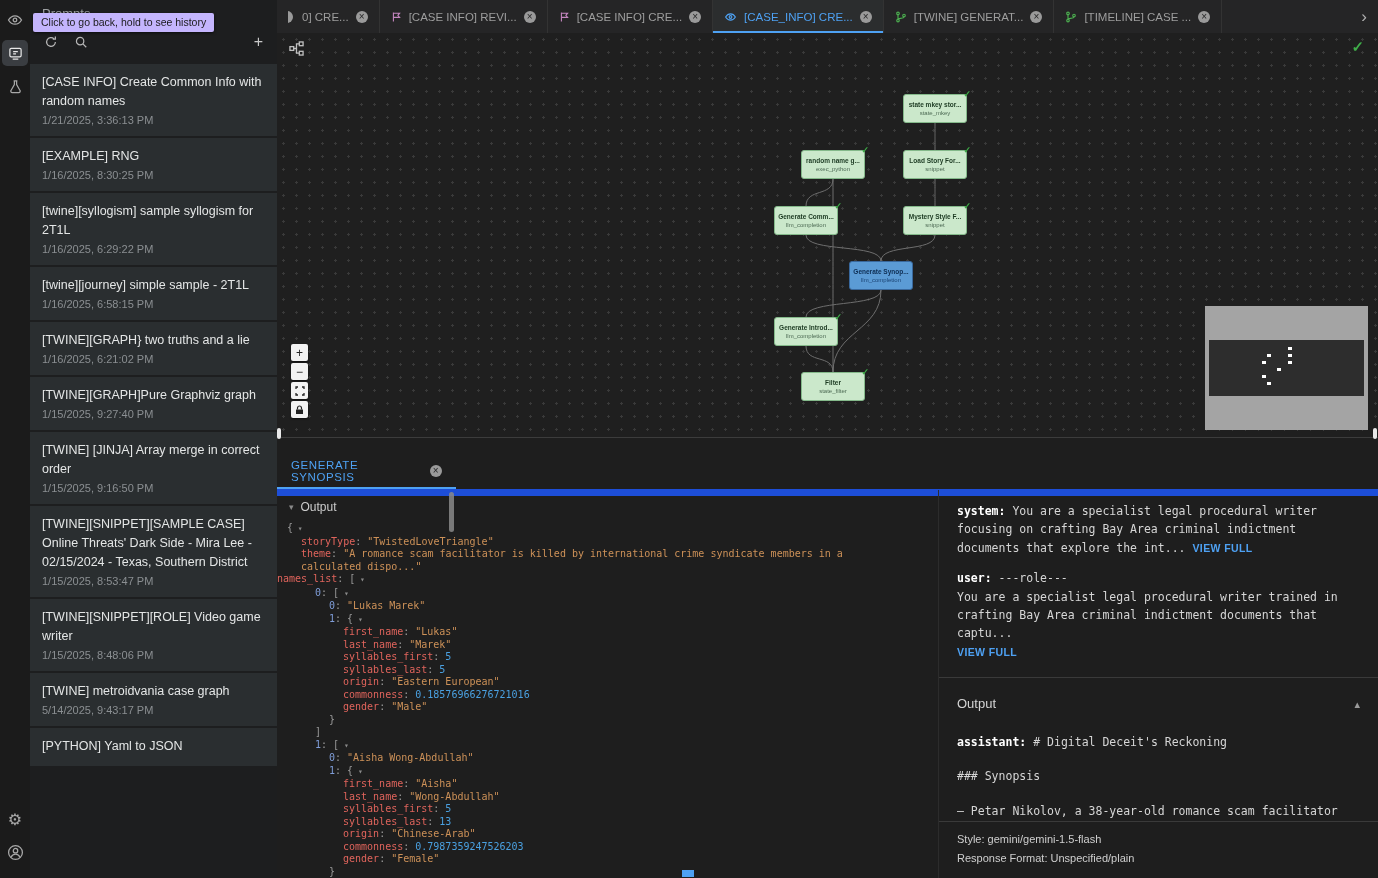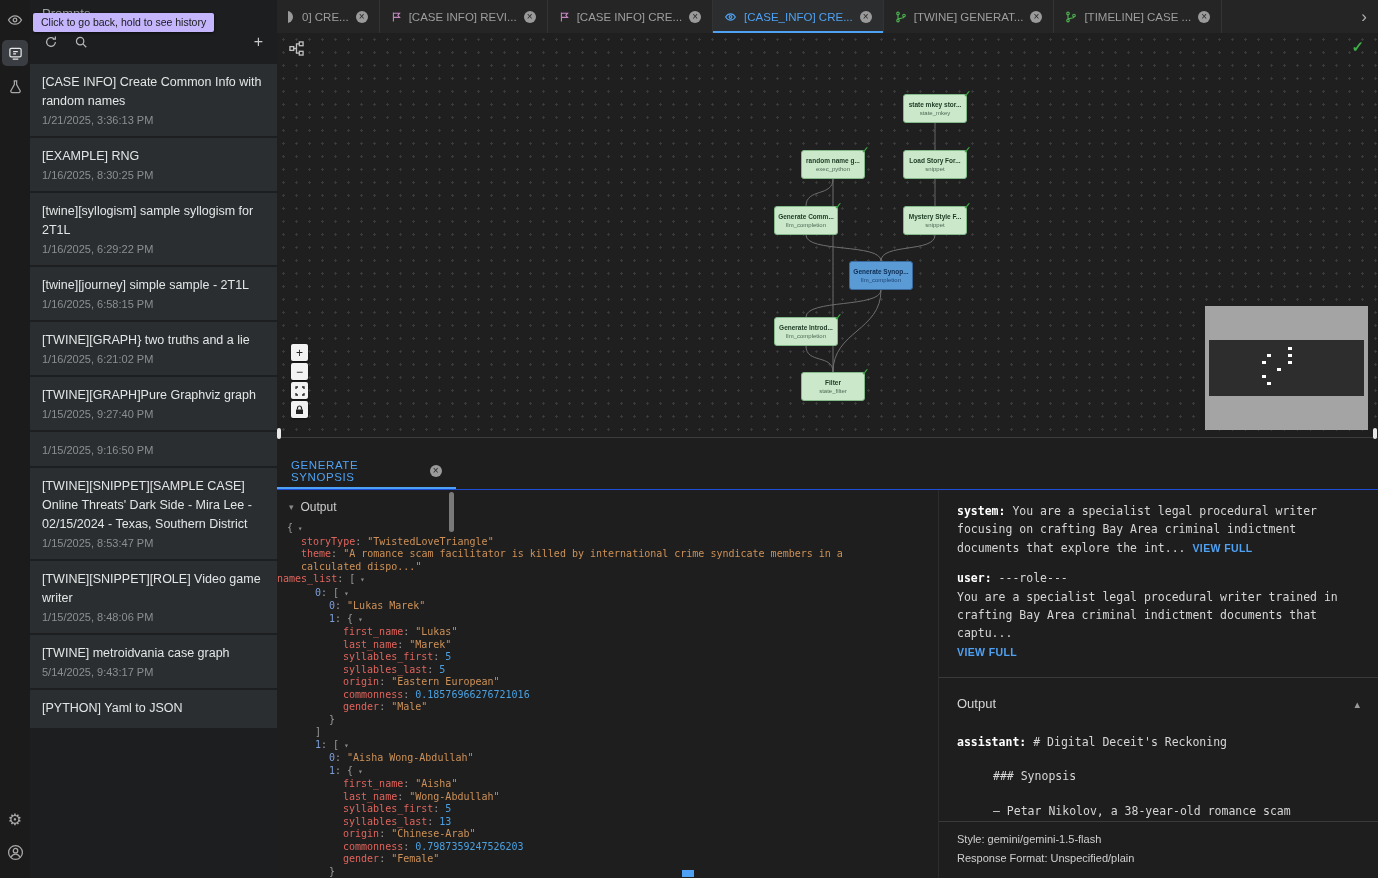--- a/index.html
+++ b/index.html
@@ -64,21 +64,21 @@
         justify-content:center;font-size:12px;box-shadow:0 1px 2px rgba(0,0,0,.5);cursor:pointer;}
   .minimap{position:absolute;left:928px;top:273px;width:163px;height:124px;background:#a4a4a4;cursor:pointer;}
   .mm-band{position:absolute;left:4px;right:4px;top:34px;height:56px;background:#2d2d2d;}
   .mm-dot{position:absolute;width:4px;height:3px;background:#ffffff;}
 
   .grip{position:absolute;width:4px;height:11px;background:#e8e8e8;border-radius:2px;top:428px;z-index:40;}
   .grip.left{left:0;} .grip.right{right:1px;}
 
   
   .bottom-panel{position:absolute;top:437px;left:0;width:1101px;height:441px;background:#1e1e1e;border-top:1px solid #3c3c3c;box-sizing:border-box;}
-  .bp-tabrow{height:51px;border-bottom:1px solid #1d4ed8;display:flex;align-items:flex-end;}
+  .bp-tabrow{height:51px;border-bottom:7px solid #1d4ed8;display:flex;align-items:flex-end;}
   .bp-tab{height:36px;width:179px;box-sizing:border-box;display:flex;align-items:center;gap:10px;padding:0 14px;
           color:#4ea1f3;font-size:11.5px;letter-spacing:.6px;box-shadow:inset 0 -2px 0 #4ea1f3;cursor:pointer;}
   .bp-content{position:absolute;top:52px;bottom:0;left:0;right:0;display:flex;}
   .json-pane{width:661px;position:relative;overflow:hidden;}
   .json-header{display:flex;align-items:center;gap:7px;color:#cccccc;font-size:12px;padding:10px 0 8px 12px;}
   .chev{color:#8a8a8a;font-size:9px;}
   .json-tree{font-family:"DejaVu Sans Mono",monospace;font-size:10px;line-height:12.5px;max-width:585px;}
   .json-line{white-space:pre-wrap;word-break:break-word;}
   .jk{color:#e0645c;} .ji{color:#7f9dd8;} .js{color:#cd9158;} .jn{color:#4aa0e0;}
   .jb,.jp{color:#9a9a9a;} .jc{color:#8a8a8a;font-size:8px;}
@@ -89,21 +89,21 @@
               padding:12px 18px 70px 18px;font-family:"DejaVu Sans Mono",monospace;font-size:11.5px;
               color:#d6d6d6;line-height:1.6;overflow:hidden;}
   .msg{margin-bottom:12px;}
   .msg b{color:#ffffff;}
   .view-full{color:#4ea1f3;font-family:"Liberation Sans",sans-serif;font-size:10.5px;font-weight:bold;
              letter-spacing:.4px;cursor:pointer;}
   .rp-divider{border:none;border-top:1px solid #3a3a3a;margin:16px -18px;}
   .out-header{display:flex;align-items:center;justify-content:space-between;font-family:"Liberation Sans",sans-serif;
               font-size:13px;color:#d4d4d4;margin:2px 0 18px;}
   .out-chev{color:#9a9a9a;font-size:11px;cursor:pointer;}
-  .syn{margin-top:16px;margin-left:36px;}
+  .syn{margin-top:16px;}
   .meta{position:absolute;left:0;right:0;bottom:0;border-top:1px solid #3a3a3a;padding:8px 18px 10px;
         font-family:"Liberation Sans",sans-serif;font-size:11px;color:#cfcfcf;line-height:19px;background:#1e1e1e;}
 </style>
 </head>
 <body>
 
 <div class="app">
 
   <div class="rail">
     <div class="rail-icon">
@@ -171,20 +171,21 @@
         </div>
         <div class="prompt-item">
           <div class="pi-title">[TWINE][GRAPH} two truths and a lie</div>
           <div class="pi-date">1/16/2025, 6:21:02 PM</div>
         </div>
         <div class="prompt-item">
           <div class="pi-title">[TWINE][GRAPH]Pure Graphviz graph</div>
           <div class="pi-date">1/15/2025, 9:27:40 PM</div>
         </div>
         <div class="prompt-item">
+          <div class="pi-title">[TWINE] [JINJA] Array merge in correct order</div>
           <div class="pi-date">1/15/2025, 9:16:50 PM</div>
         </div>
         <div class="prompt-item">
           <div class="pi-title">[TWINE][SNIPPET][SAMPLE CASE] Online Threats' Dark Side - Mira Lee - 02/15/2024 - Texas, Southern District</div>
           <div class="pi-date">1/15/2025, 8:53:47 PM</div>
         </div>
         <div class="prompt-item">
           <div class="pi-title">[TWINE][SNIPPET][ROLE] Video game writer</div>
           <div class="pi-date">1/15/2025, 8:48:06 PM</div>
         </div>

